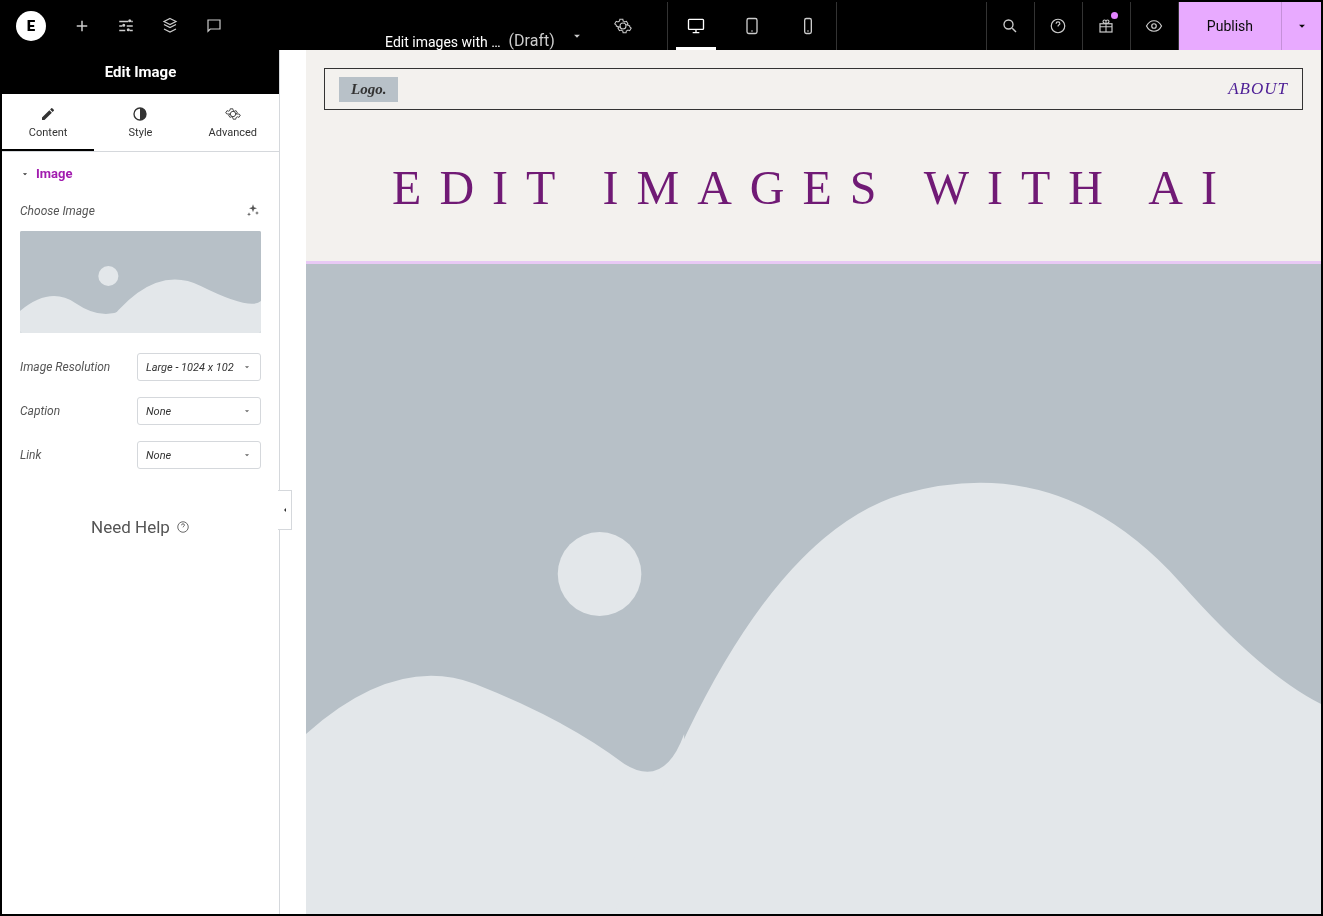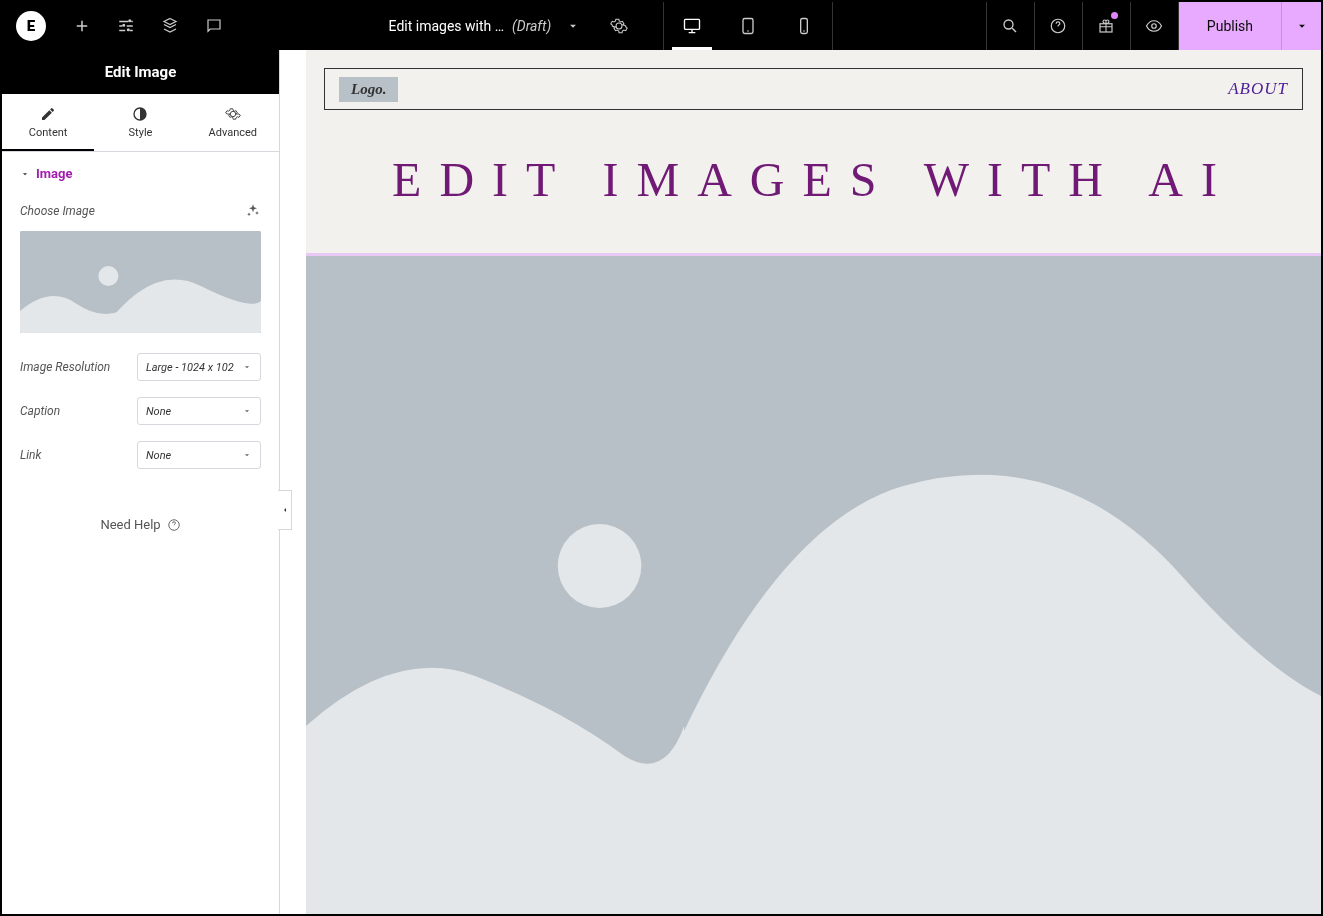--- a/index.html
+++ b/index.html
@@ -3,23 +3,23 @@
 <meta charset="utf-8">
 <style>
 * { margin: 0; padding: 0; box-sizing: border-box; font-family: -apple-system, BlinkMacSystemFont, "Segoe UI", Roboto, sans-serif; }
 body { width: 1323px; height: 916px; background: #fff; border: 2px solid #000; overflow: hidden; }
 
 .topbar { height: 48px; background: #000; display: flex; align-items: center; color: #fff; }
 .topbar-left { display: flex; align-items: center; height: 100%; }
 .logo-circle { width: 30px; height: 30px; background: #fff; border-radius: 50%; display: flex; align-items: center; justify-content: center; margin: 0 14px; color: #000; font-weight: 900; font-size: 15px; }
 .top-icon-btn { width: 44px; height: 48px; display: flex; align-items: center; justify-content: center; cursor: pointer; }
 .top-icon-btn svg { width: 18px; height: 18px; fill: #ccc; }
-.topbar-center { flex: 1; display: flex; align-items: center; justify-content: center; height: 100%; gap: 4px; }
+.topbar-center { flex: 1; display: flex; align-items: flex-end; justify-content: center; height: 100%; gap: 4px; }
 .doc-title { font-size: 14px; color: #fff; }
-.doc-status { font-style: italic; font-size: 14px; color: #ccc; margin-left: 4px; }
+.doc-status { font-size: 16px; color: #ccc; margin-left: 4px; }
 .chevron-btn { width: 28px; height: 28px; display: flex; align-items: center; justify-content: center; cursor: pointer; margin-left: 4px; }
 .chevron-btn svg { width: 14px; height: 14px; fill: #ccc; }
 .gear-btn { width: 40px; height: 48px; display: flex; align-items: center; justify-content: center; cursor: pointer; margin-left: 8px; }
 .gear-btn svg { width: 18px; height: 18px; fill: #ccc; }
 .device-group { display: flex; height: 100%; margin-left: 20px; border-left: 1px solid #333; border-right: 1px solid #333; }
 .device-btn { width: 56px; height: 48px; display: flex; align-items: center; justify-content: center; cursor: pointer; position: relative; }
 .device-btn svg { width: 20px; height: 20px; fill: #ccc; }
 .device-btn.active::after { content: ""; position: absolute; bottom: 0; left: 8px; right: 8px; height: 3px; background: #fff; }
 .topbar-right { display: flex; align-items: center; height: 100%; }
 .right-icon-btn { width: 48px; height: 48px; display: flex; align-items: center; justify-content: center; cursor: pointer; border-left: 1px solid #333; position: relative; }
@@ -41,32 +41,32 @@
 .section-head { display: flex; align-items: center; padding: 14px 18px; font-size: 13px; font-weight: 700; color: #a21caf; cursor: pointer; gap: 6px; }
 .section-head svg { width: 10px; height: 10px; fill: #333; }
 .control-row { padding: 8px 18px; display: flex; align-items: center; justify-content: space-between; font-size: 12px; color: #555; font-style: italic; }
 .control-label { font-size: 12px; }
 .ai-icon { width: 16px; height: 16px; cursor: pointer; }
 .ai-icon svg { width: 16px; height: 16px; fill: #555; }
 .choose-img { margin: 4px 18px 12px; height: 102px; background: #b7c0c7; border-radius: 2px; cursor: pointer; position: relative; overflow: hidden; }
 .choose-img svg { width: 100%; height: 100%; }
 .select-box { width: 124px; height: 28px; border: 1px solid #d5d8dc; border-radius: 3px; display: flex; align-items: center; justify-content: space-between; padding: 0 8px; font-size: 11px; color: #333; cursor: pointer; background: #fff; }
 .select-box svg { width: 10px; height: 10px; fill: #666; }
-.need-help { text-align: center; font-size: 13px; color: #555; padding: 40px 0; display: flex; align-items: center; justify-content: center; gap: 6px; cursor: pointer; }
+.need-help { text-align: center; font-size: 17px; color: #555; padding: 40px 0; display: flex; align-items: center; justify-content: center; gap: 6px; cursor: pointer; }
 .need-help svg { width: 14px; height: 14px; fill: none; stroke: #555; stroke-width: 1.5; }
 
 .collapse-handle { position: absolute; left: 278px; top: 490px; width: 14px; height: 40px; background: #fff; border: 1px solid #d5d8dc; border-left: none; display: flex; align-items: center; justify-content: center; cursor: pointer; z-index: 5; }
 .collapse-handle svg { width: 8px; height: 8px; fill: #333; }
 
 .canvas-area { flex: 1; background: #f3f1ee; overflow-y: scroll; position: relative; }
 .canvas-area::-webkit-scrollbar { width: 14px; }
 .canvas-area::-webkit-scrollbar-track { background: #f0f0f0; }
 .canvas-area::-webkit-scrollbar-thumb { background: #c0c0c0; border-radius: 2px; }
 
-.page-header { margin: 18px 18px 0; border: 1px solid #333; height: 42px; display: flex; align-items: center; justify-content: space-between; padding: 0 14px; background: #f3f1ee; }
+.page-header { margin: 18px 18px 8px; border: 1px solid #333; height: 42px; display: flex; align-items: center; justify-content: space-between; padding: 0 14px; background: #f3f1ee; }
 .logo-box { background: #b8c1c8; padding: 4px 12px; font-size: 15px; font-weight: 700; font-style: italic; color: #333; font-family: Georgia, serif; }
 .about-link { font-family: Georgia, serif; font-style: italic; font-size: 17px; letter-spacing: 1px; color: #4c1d95; cursor: pointer; }
 
 .page-title { text-align: center; font-family: Georgia, "Times New Roman", serif; font-size: 48px; letter-spacing: 18px; color: #701a75; padding: 42px 0 46px; font-weight: 400; }
 .divider-line { height: 3px; background: #e8c9f5; }
 
 .big-placeholder { background: #b7c0c7; height: 680px; position: relative; overflow: hidden; }
 .big-placeholder svg { width: 100%; height: 100%; display: block; }
 </style>
 </head>

